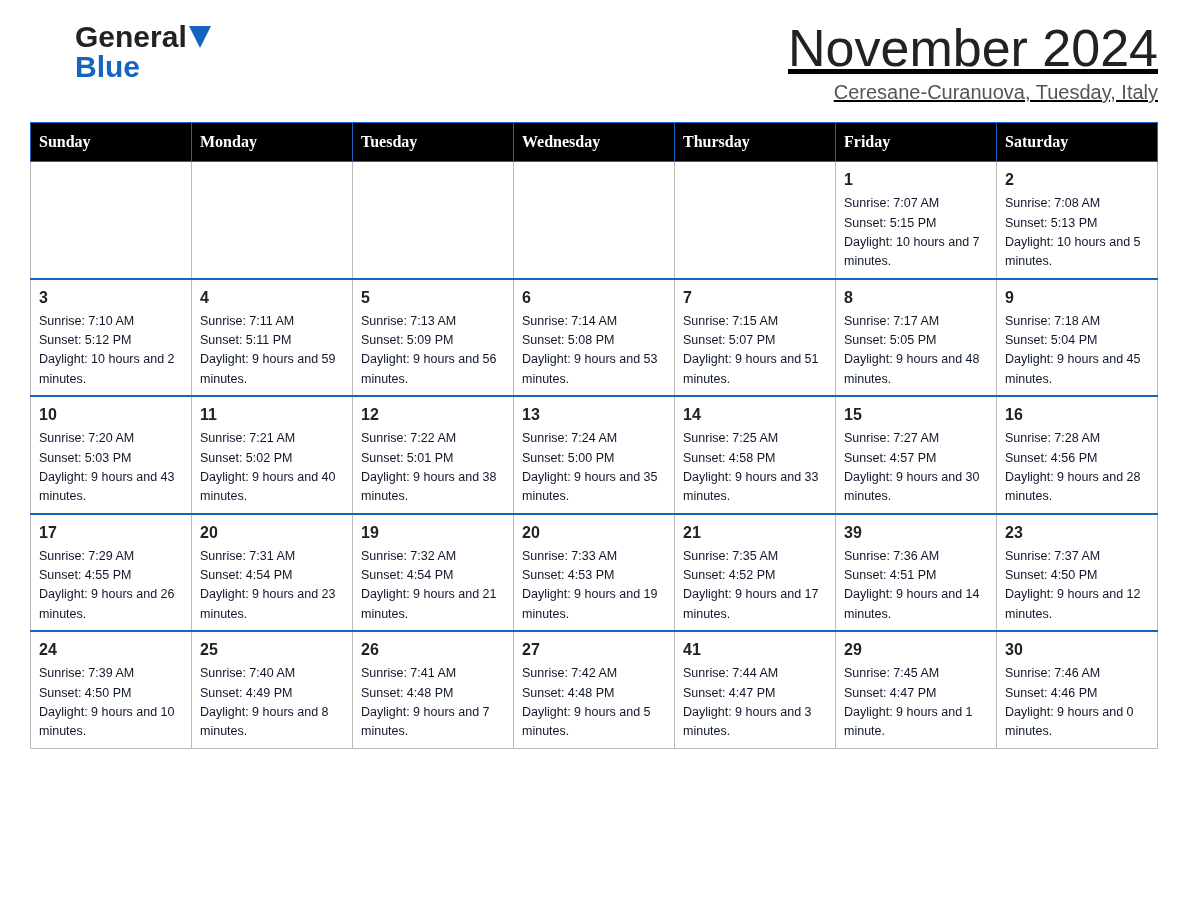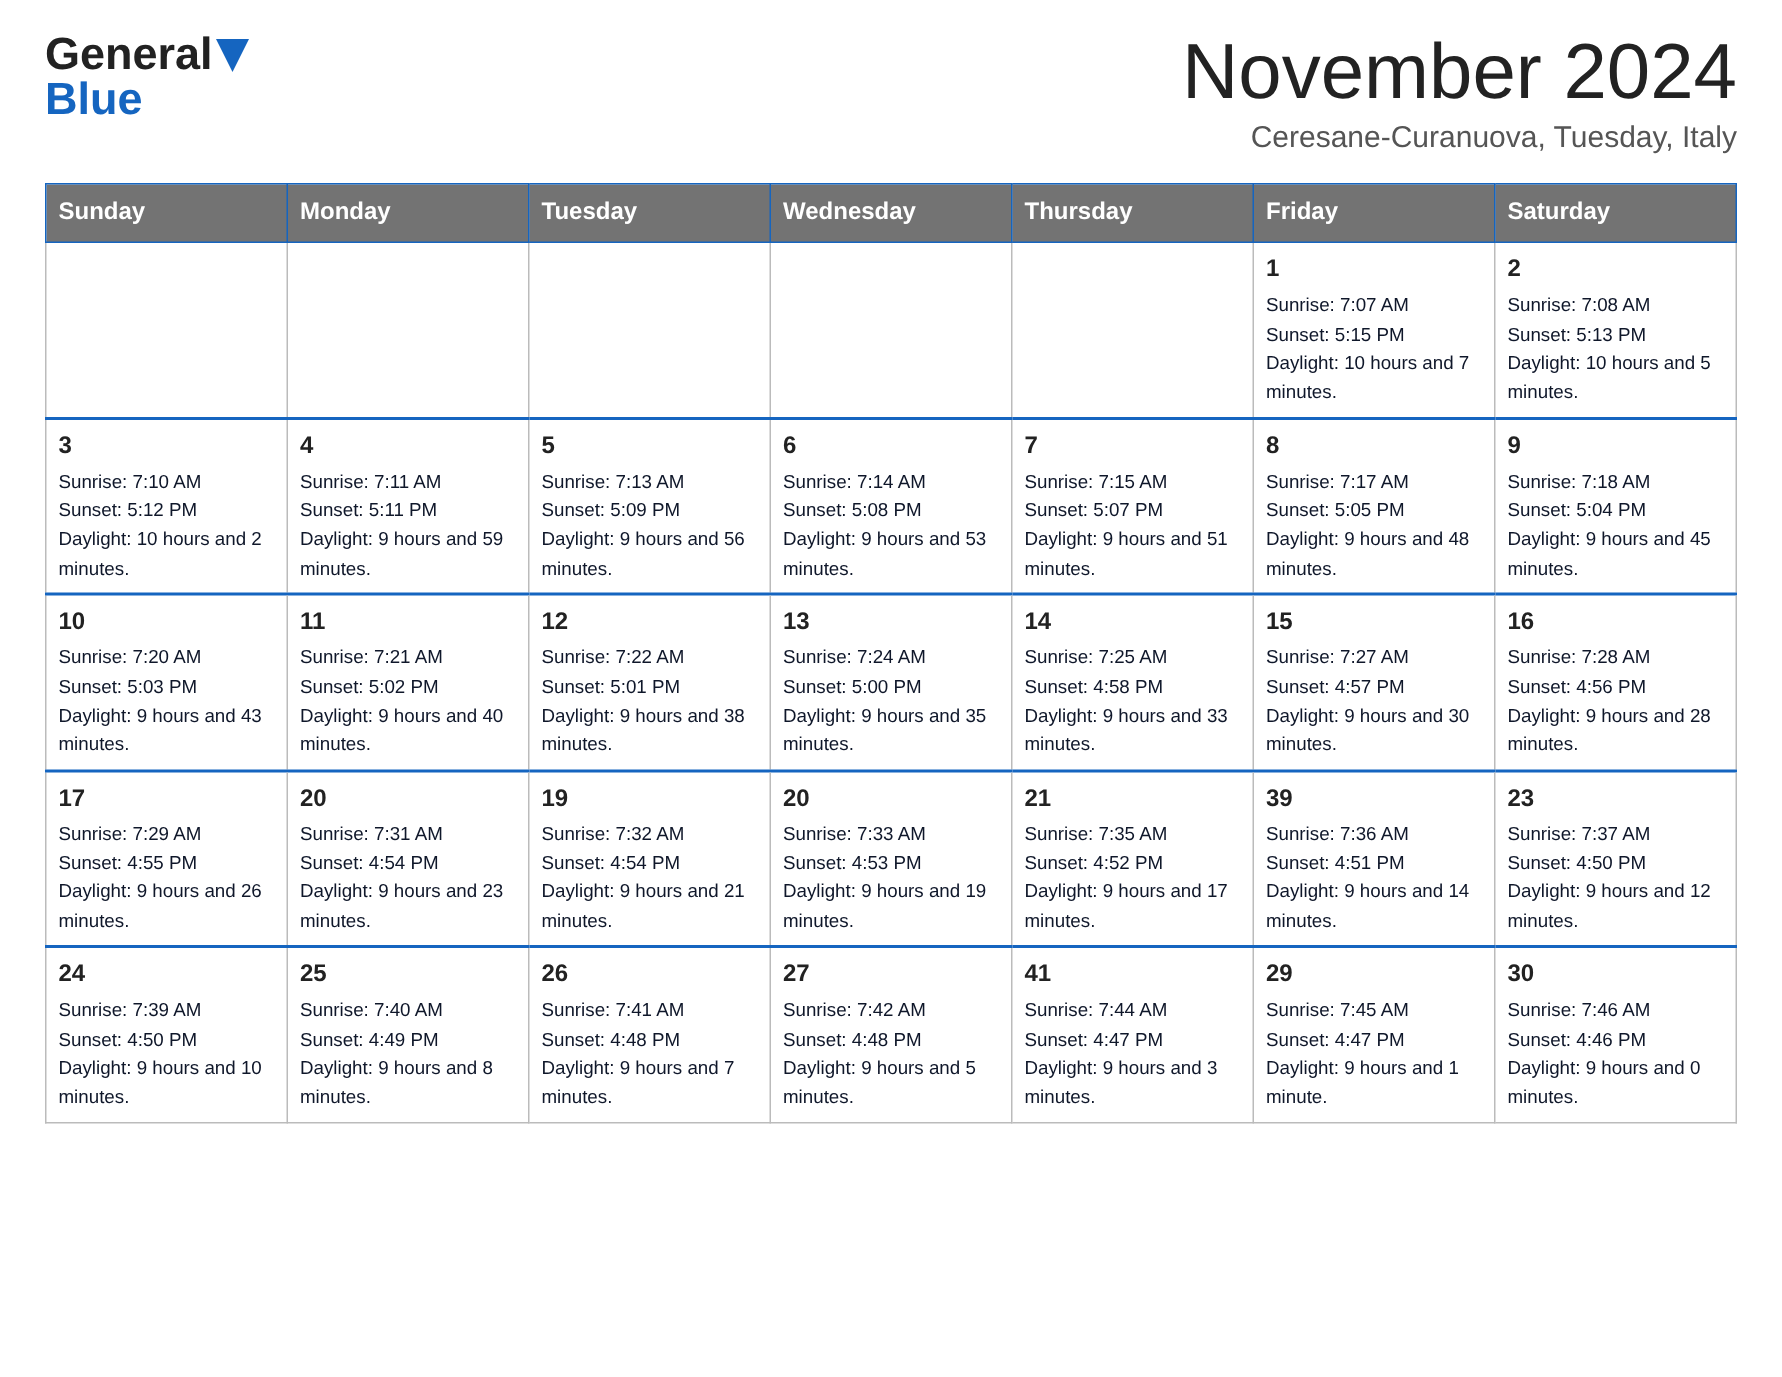--- a/index.html
+++ b/index.html
@@ -8,57 +8,60 @@
       background: #fff;
       width: 1188px;
       min-height: 918px;
       padding: 20px 30px;
     }
     .header-area {
       display: flex;
       justify-content: space-between;
       align-items: flex-start;
       margin-bottom: 18px;
+      margin-left: 45px;
     }
     .logo {
       display: flex;
       flex-direction: column;
       align-items: flex-start;
     }
     .logo-icon {
       display: inline-flex;
       align-items: center;
     }
     .title-area {
       text-align: right;
+      text-decoration: underline;
     }
     .page-title {
       font-size: 52px;
       font-weight: normal;
       color: #222;
       line-height: 1.1;
     }
     .subtitle {
       font-size: 20px;
       color: #555;
       margin-top: 4px;
     }
     .calendar {
       width: 100%;
       border-collapse: collapse;
       border: 1px solid #aaa;
     }
     .calendar th {
-      background-color: #737373;
+      background-color: #000000;
       color: #fff;
       font-size: 16px;
       font-weight: bold;
       padding: 10px 8px;
       text-align: left;
       border: 1px solid #1565c0;
+      font-family: Liberation Serif, serif;
     }
     .calendar td {
       border: 1px solid #bbb;
       vertical-align: top;
       padding: 6px 8px;
       width: 14.28%;
       min-height: 110px;
       font-size: 13px;
       color: #333;
       line-height: 1.5;

